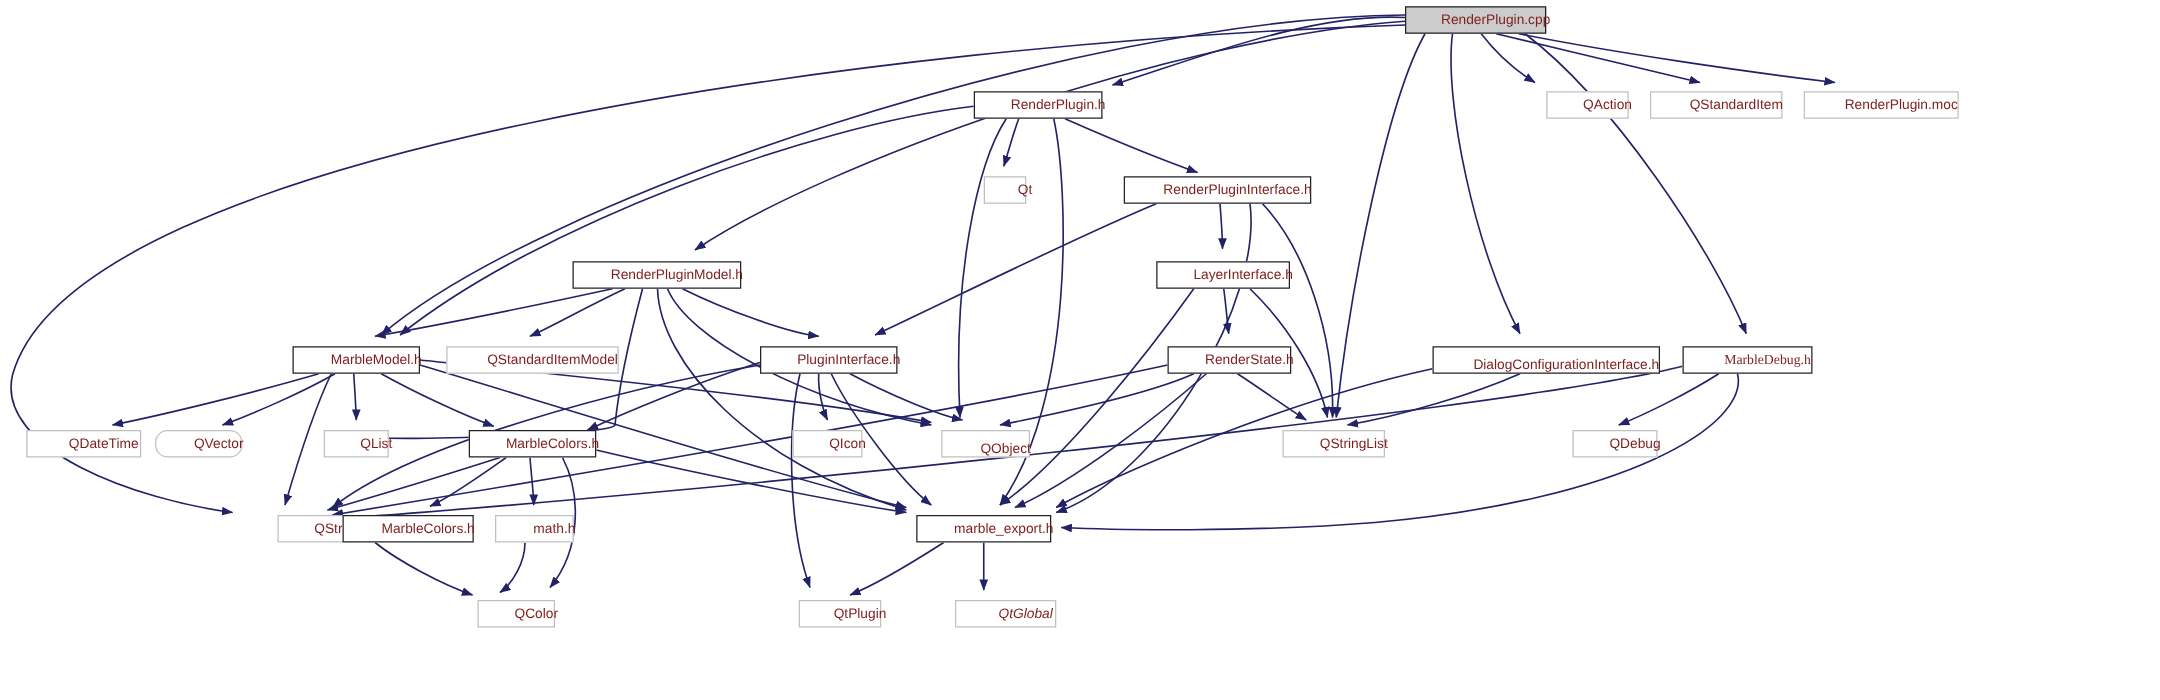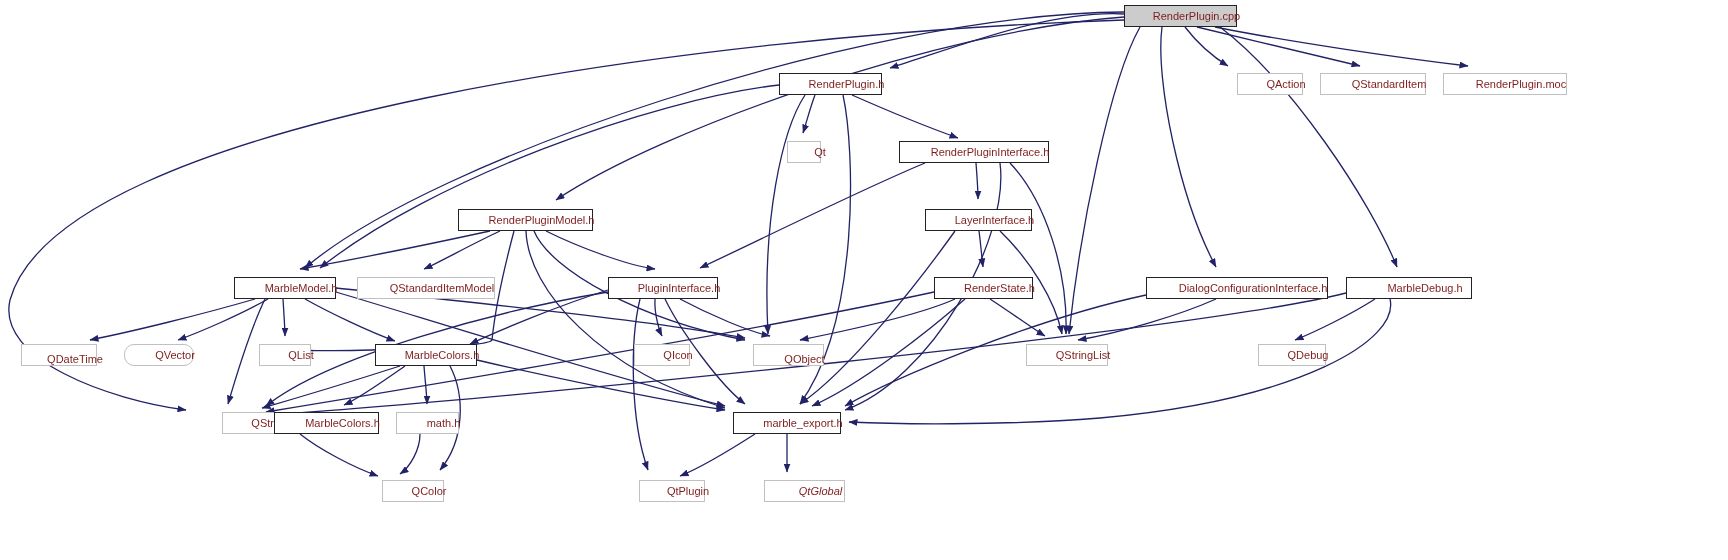--- a/index.html
+++ b/index.html
@@ -152,27 +152,27 @@
       </div>
       <div class="node extern" style="left: 357px; top: 277px; width: 138px; height: 22px;">
         <span class="node-label">QStandardItemModel</span>
       </div>
       <div class="node header" style="left: 608px; top: 277px; width: 110px; height: 22px;">
         <span class="node-label">PluginInterface.h</span>
       </div>
       <div class="node header" style="left: 934px; top: 277px; width: 99px; height: 22px;">
         <span class="node-label">RenderState.h</span>
       </div>
-      <div class="node header" style="left: 1146px; top: 277px; width: 182px; height: 22px;">
+      <div class="node header" style="left: 1146px; top: 277px; width: 182px; height: 22px; align-items: flex-end;">
         <span class="node-label">DialogConfigurationInterface.h</span>
       </div>
-      <div class="node header" style="left: 1346px; top: 277px; width: 126px; height: 22px;">
+      <div class="node header" style="left: 1346px; top: 277px; width: 104px; height: 22px; font-family: Liberation Serif, serif;">
         <span class="node-label">MarbleDebug.h</span>
       </div>
-      <div class="node extern" style="left: 21px; top: 344px; width: 76px; height: 22px; align-items: flex-end;">
+      <div class="node extern" style="left: 21px; top: 344px; width: 92px; height: 22px;">
         <span class="node-label">QDateTime</span>
       </div>
       <div class="node extern" style="left: 124px; top: 344px; width: 70px; height: 22px; border-radius: 10px;">
         <span class="node-label">QVector</span>
       </div>
       <div class="node extern" style="left: 259px; top: 344px; width: 52px; height: 22px;">
         <span class="node-label">QList</span>
       </div>
       <div class="node header" style="left: 375px; top: 344px; width: 102px; height: 22px;">
         <span class="node-label">MarbleColors.h</span>

